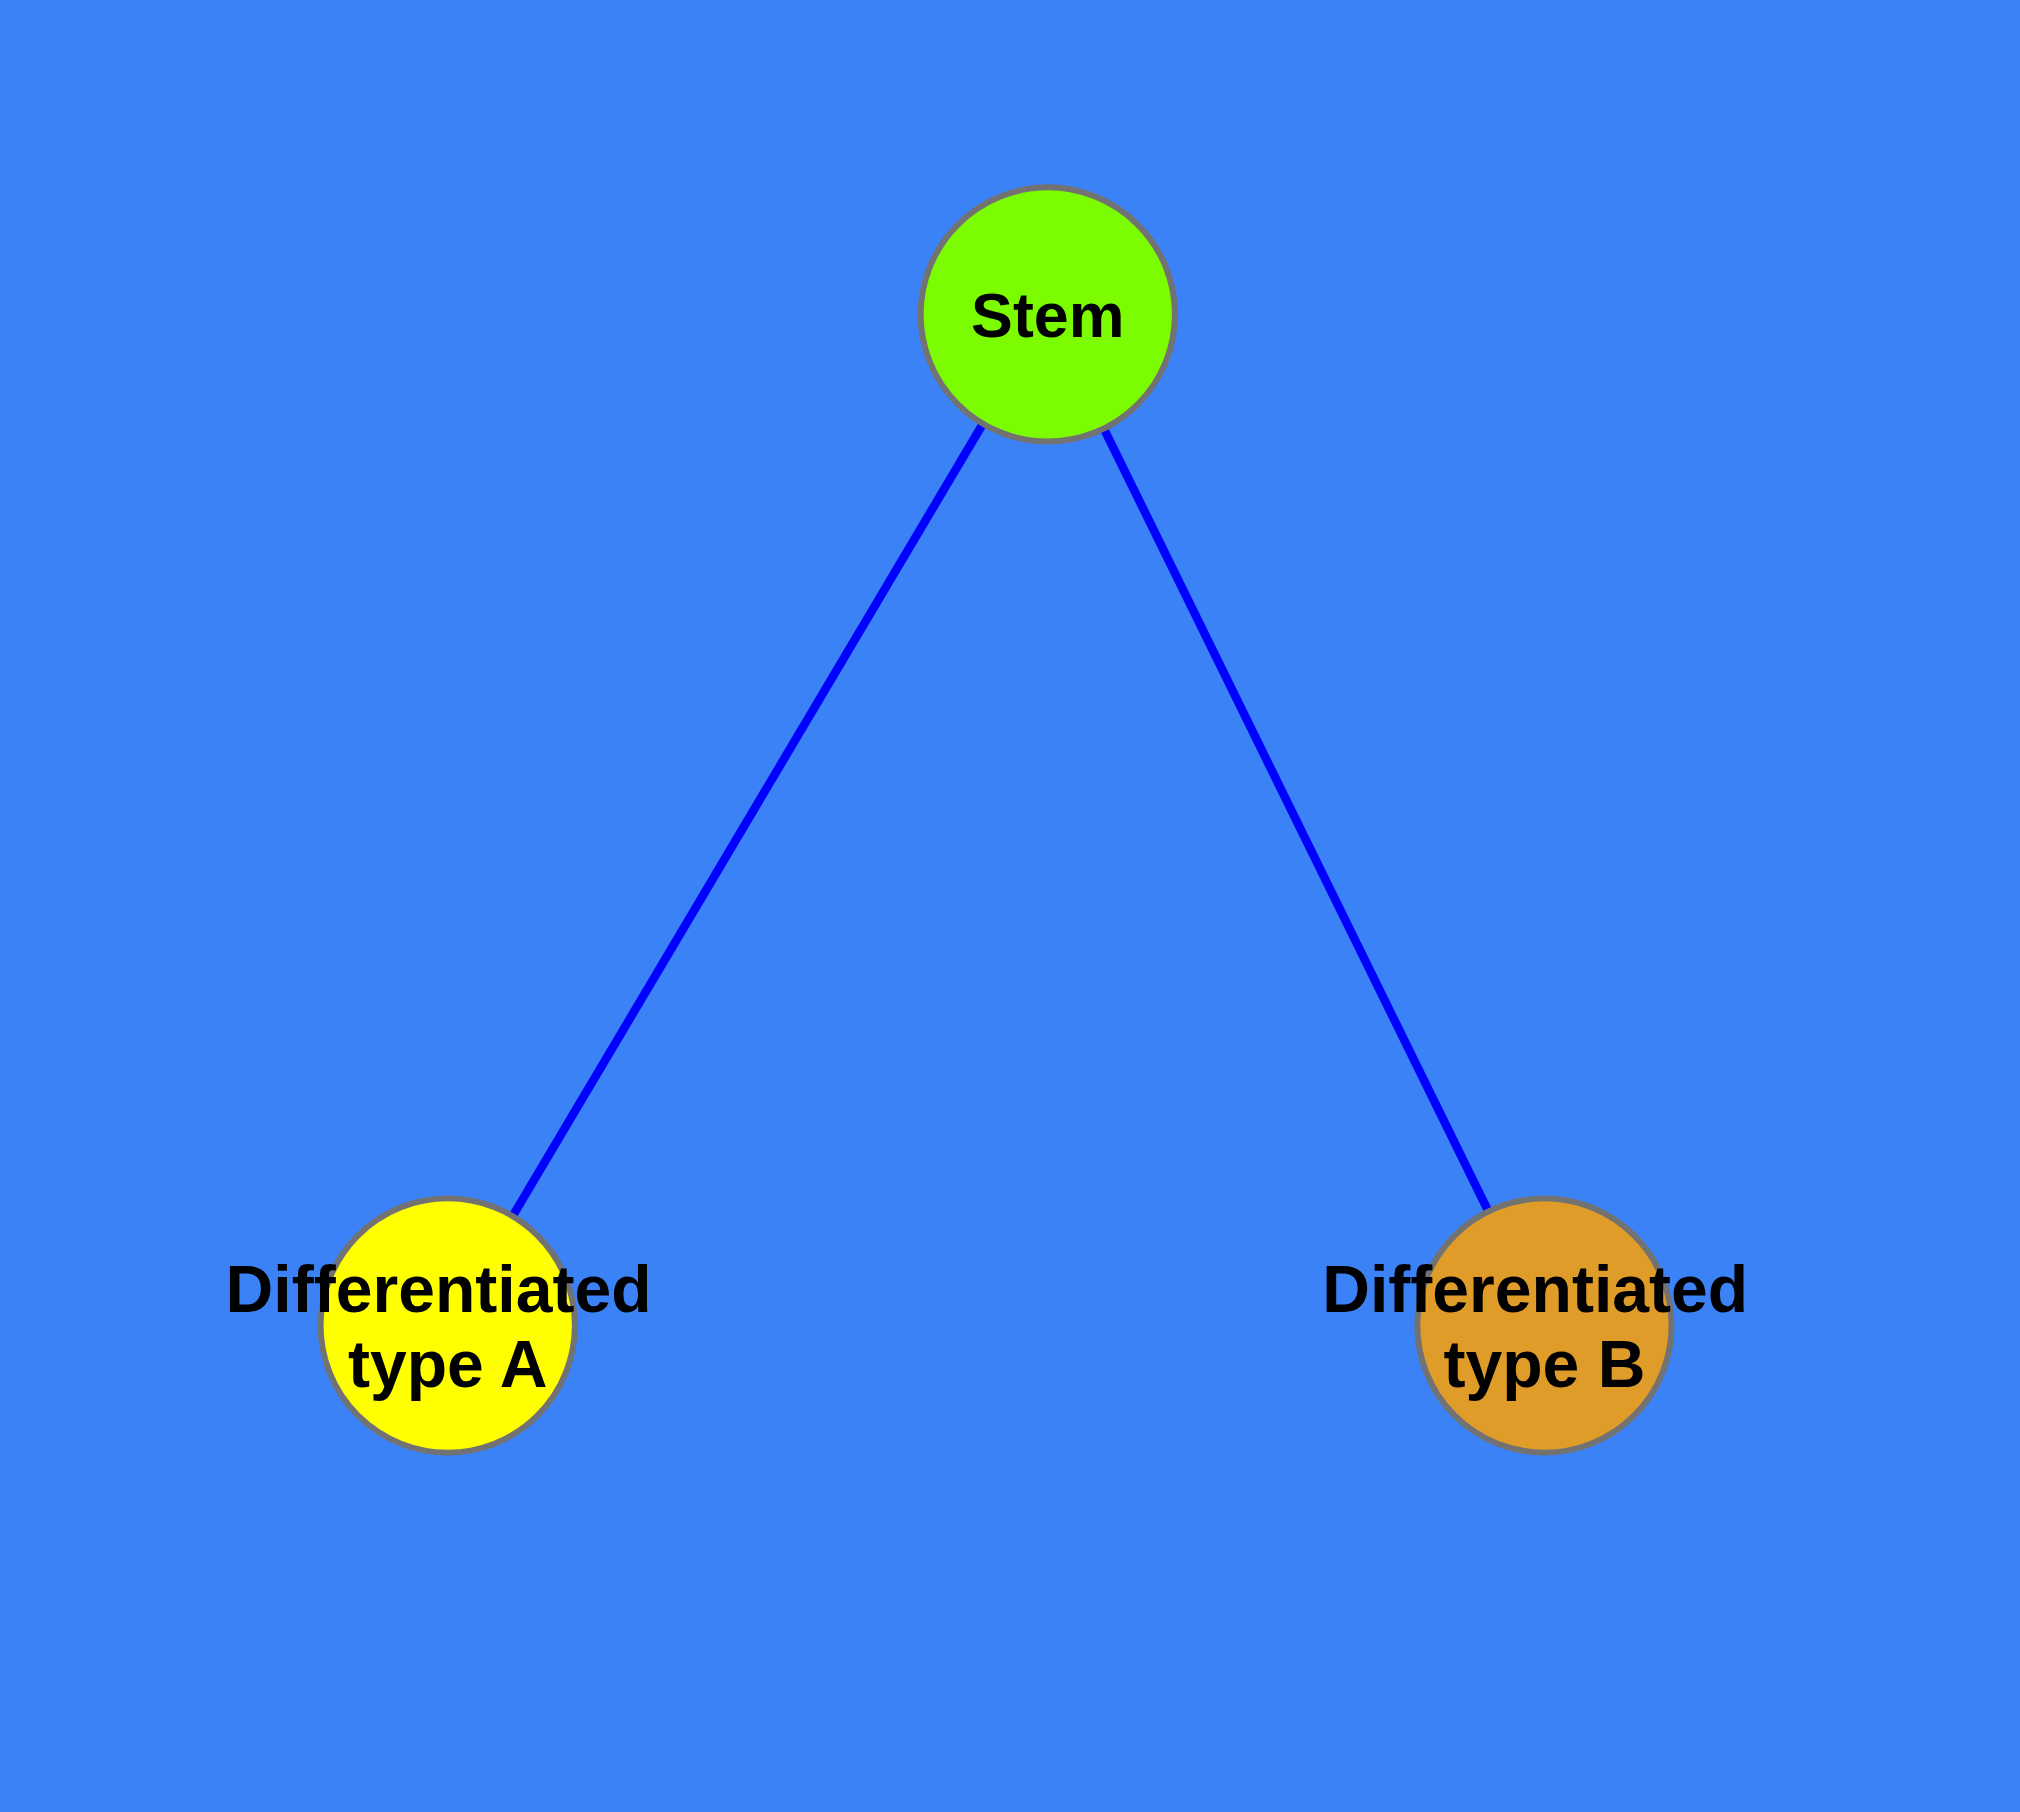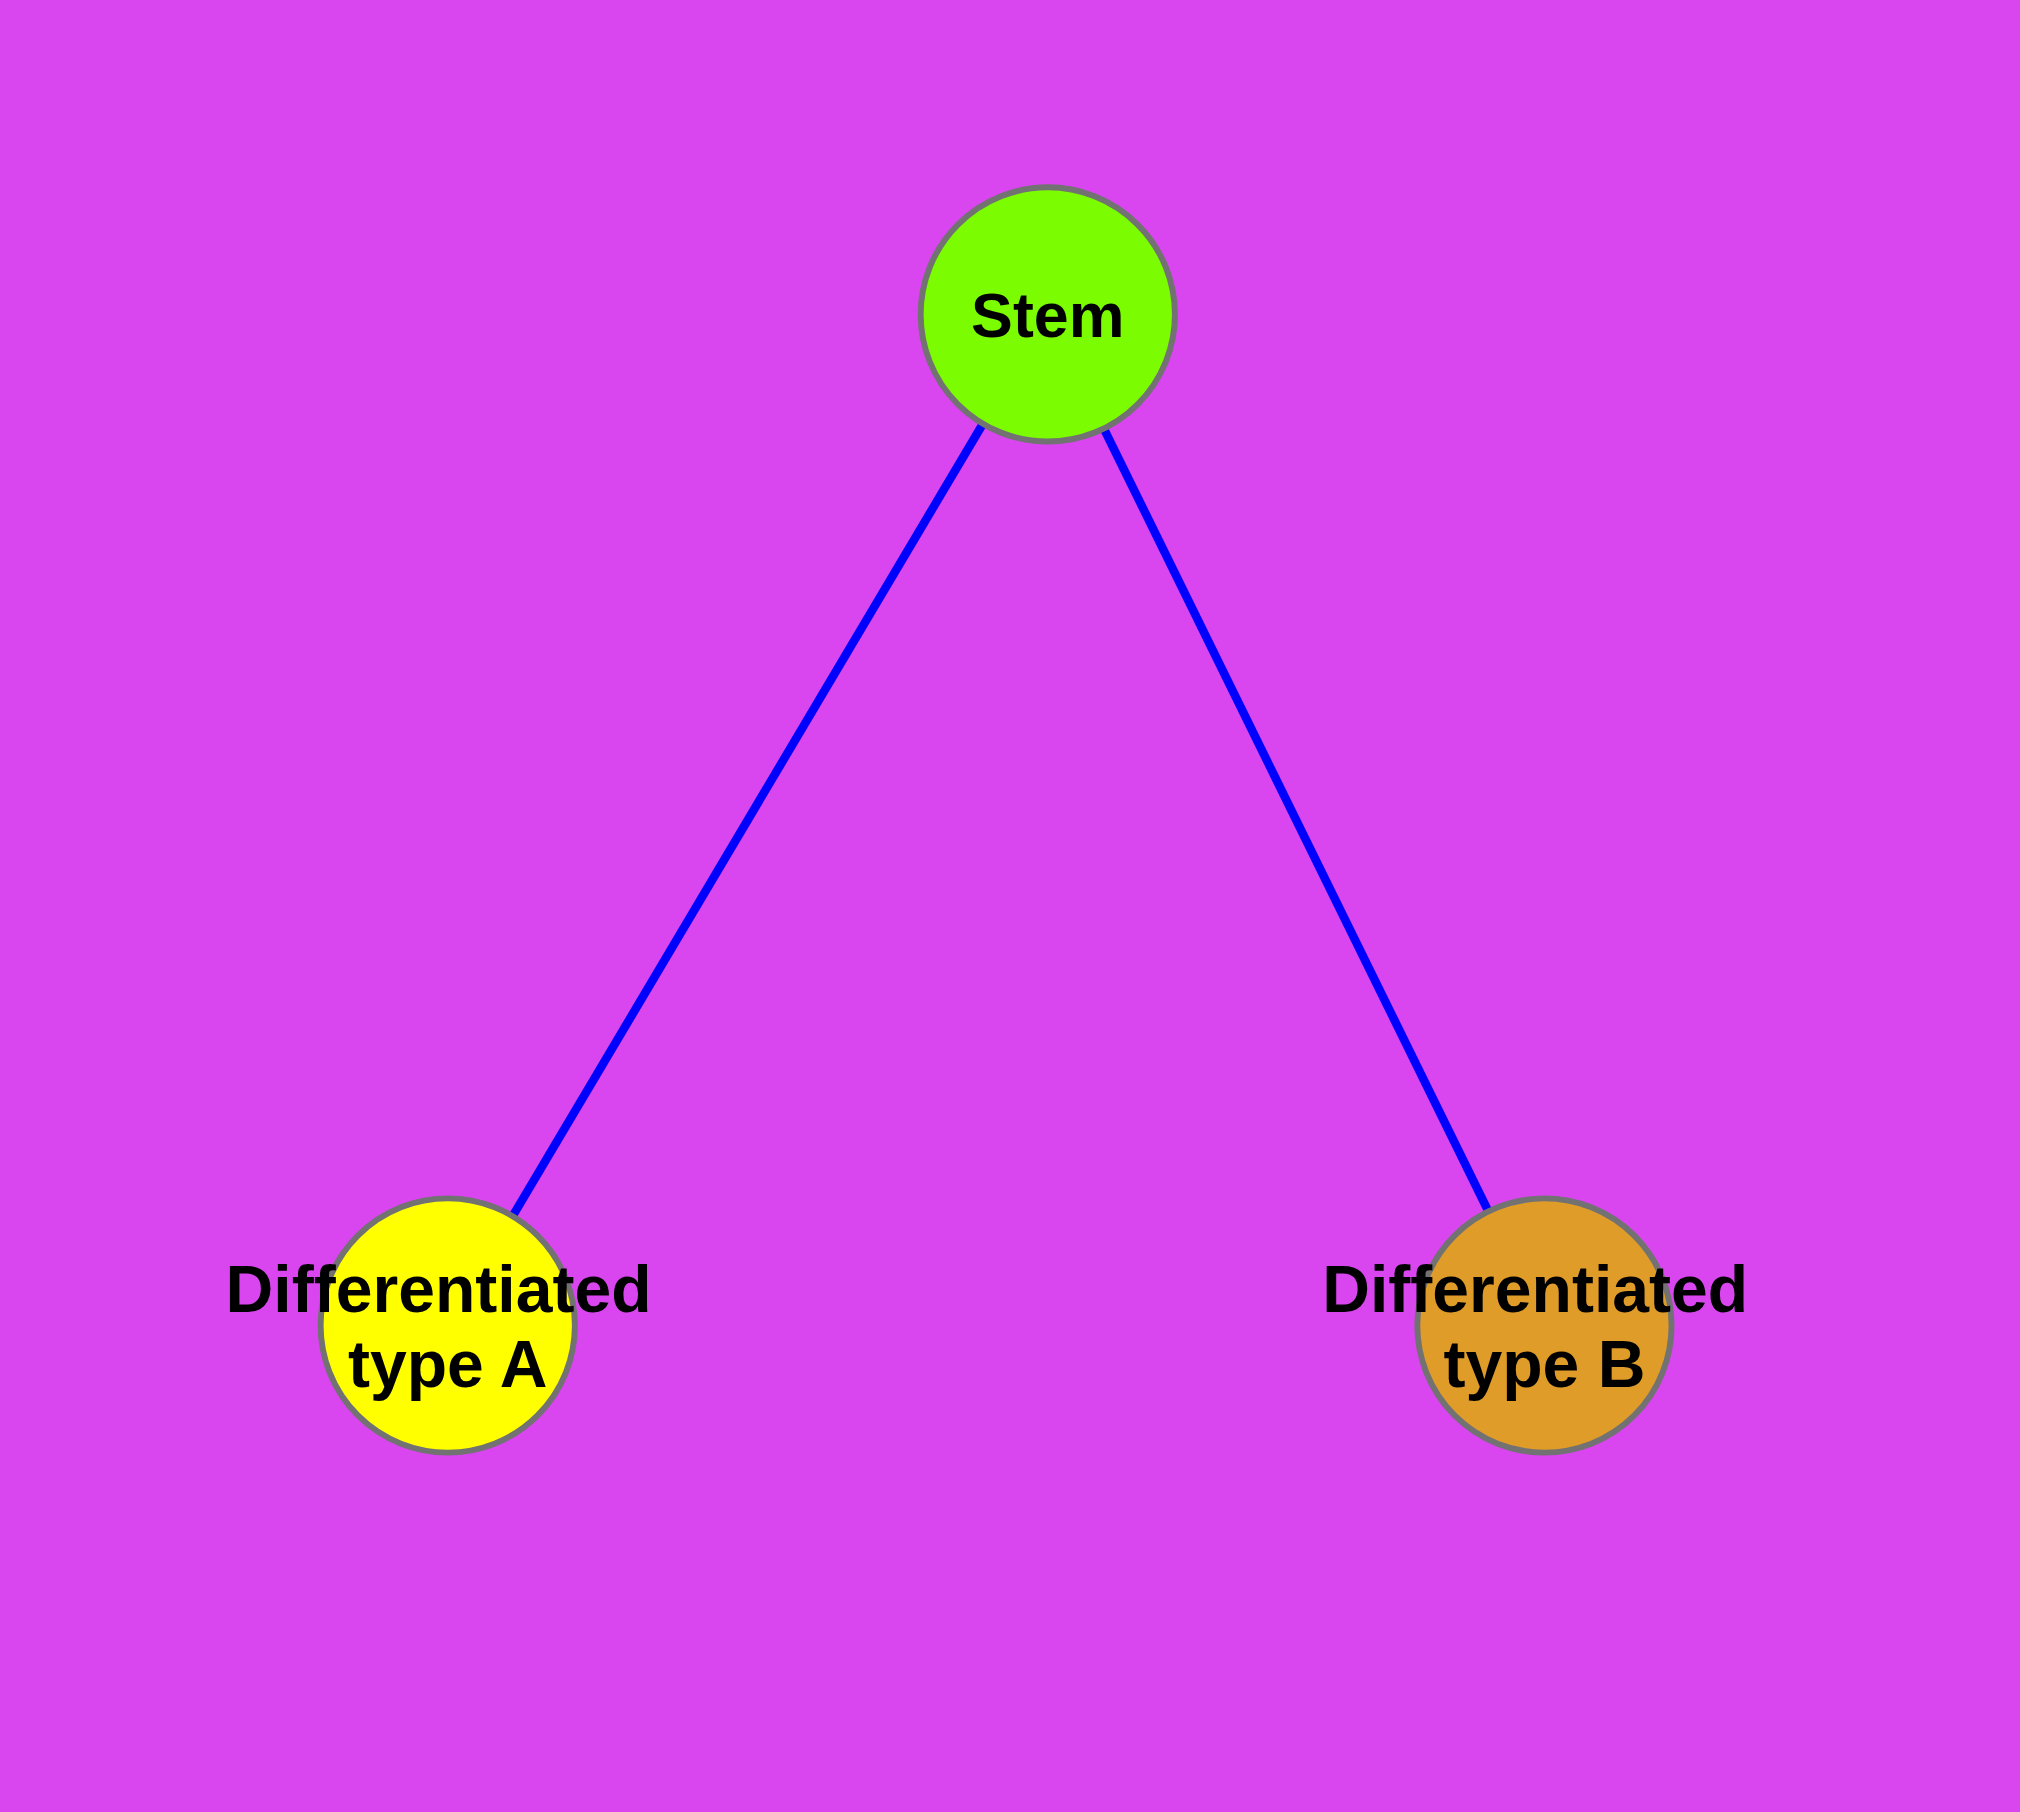--- a/index.html
+++ b/index.html
@@ -40,21 +40,21 @@
     text-anchor: middle;
     dominant-baseline: middle;
     paint-order: normal;
   }
   .label-stem { font-size: 74px; }
   .label-leaf { font-size: 78px; }
 </style>
 </head>
 <body>
 
-<div id="stage" style="background: #d946ef; text-align: center;">
+<div id="stage" style="background: #3b82f6; text-align: center;">
   <svg id="graph-svg" viewBox="0 0 2384 2138">
 
     <g>
       <line class="edge-line" x1="1159.4466690575932" y1="499.9945251614283" x2="604.5533309424068" y2="1435.0054748385717" stroke="#0000ff"></line>
       <line class="edge-line" x1="1302.132391910644" y1="505.6347159546044" x2="1755.867608089356" y2="1429.3652840453956" stroke="#0000ff"></line>
     </g>
 
     <g>
 
       <g>

